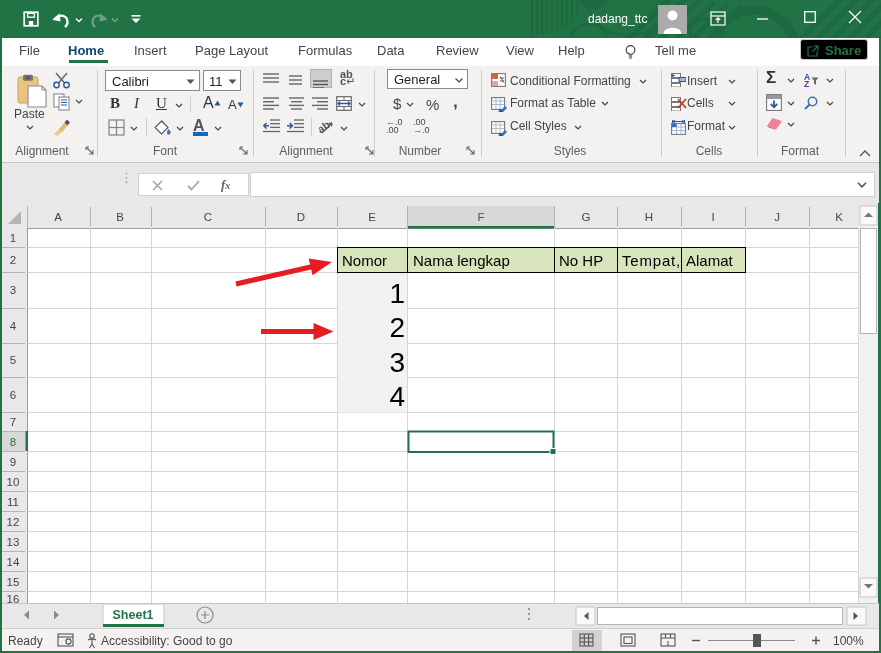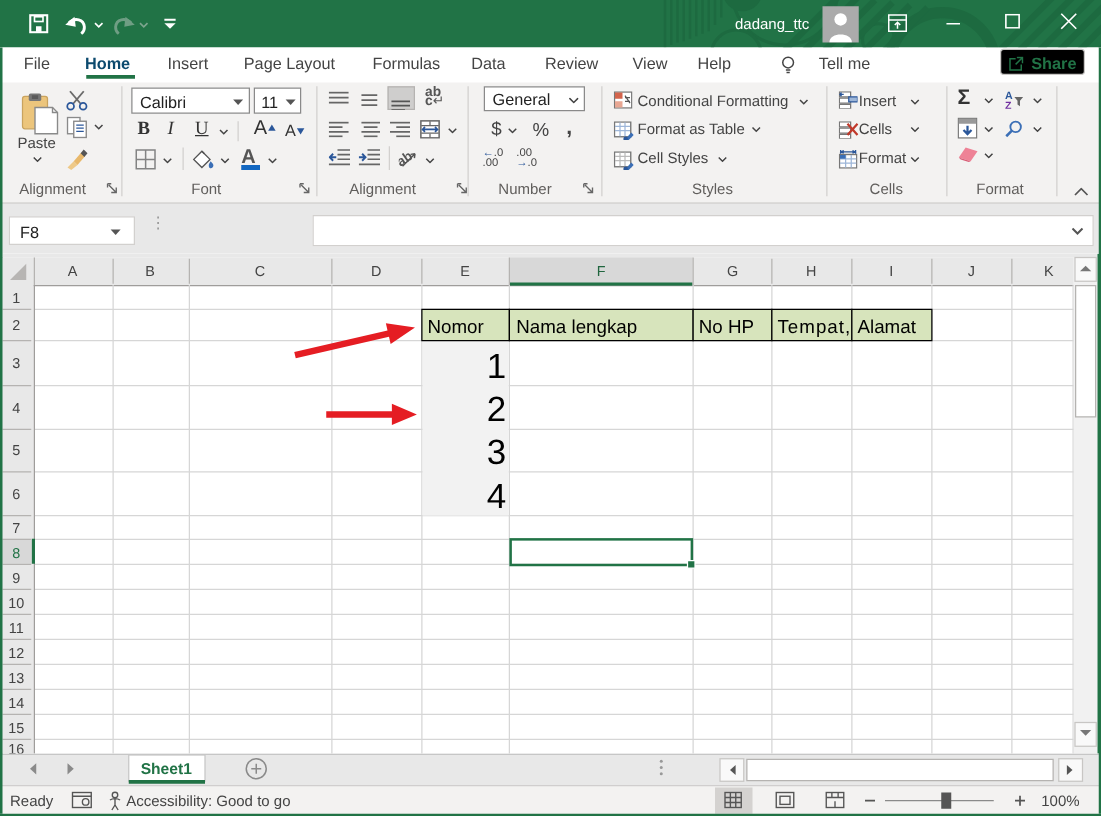--- a/index.html
+++ b/index.html
@@ -476,27 +476,30 @@
       <path d="M1 1 L4 4 L7 1" stroke="#444" stroke-width="1.2" fill="none"></path>
     </svg>
   <div class="glabel" style="left:765px;width:70px;">Format</div>
   <div class="gsep" style="left:845px;"></div>
   <svg class="abs" width="12" height="7" style="left:859px;top:84px" viewBox="0 0 12 7">
       <path d="M1 6 L6 1 L11 6" stroke="#555" stroke-width="1.4" fill="none"></path>
     </svg>
 </div>
 
 <div class="abs" id="fbar">
-  <div class="abs" style="left:7px;top:10px;width:101px;height:23px;background:#fff;border:1px solid #d2d0ce;">
-    <span style="position:absolute;left:8px;top:4px;font-size:13px;color:#222;">F8</span>
-    <svg width="9" height="6" viewBox="0 0 9 6" style="position:absolute;left:80px;top:9px;">
-        <path d="M0.5 0.5 L4.5 5 L8.5 0.5" fill="#555"></path>
+  <div class="abs" style="left:120px;top:12px;width:3px;height:18px;color:#999;font-size:13px;line-height:6px;">⋮</div>
+  <div class="abs" style="left:138px;top:10px;width:111px;height:23px;background:#fff;border:1px solid #d2d0ce;">
+    <svg width="11" height="11" viewBox="0 0 11 11" style="position:absolute;left:13px;top:6px;">
+        <path d="M1 1 L10 10 M10 1 L1 10" stroke="#a6a6a6" stroke-width="1.6" fill="none"></path>
       </svg>
+    <svg width="13" height="11" viewBox="0 0 13 11" style="position:absolute;left:48px;top:6px;">
+        <path d="M1 6 L4.5 9.5 L12 1" stroke="#a6a6a6" stroke-width="1.8" fill="none"></path>
+      </svg>
+    <span style="position:absolute;left:82px;top:3px;font-size:13px;font-style:italic;font-weight:bold;color:#666;font-family:'Liberation Serif',serif;">f<span style="font-size:10px;">x</span></span>
   </div>
-  <div class="abs" style="left:120px;top:12px;width:3px;height:18px;color:#999;font-size:13px;line-height:6px;">⋮</div>
   <div class="abs" style="left:250px;top:9px;width:625px;height:25px;background:#fff;border:1px solid #d2d0ce;">
     <svg width="10" height="6" viewBox="0 0 10 6" style="position:absolute;right:7px;top:9px;">
         <path d="M1 0.8 L5 4.8 L9 0.8" stroke="#555" stroke-width="1.6" fill="none"></path>
       </svg>
   </div>
 </div>
 
 <div class="abs" id="gridwrap">
 <svg width="881" height="400" style="font-family:'Liberation Sans',sans-serif;">
   <rect x="0" y="0" width="881" height="400" fill="#fff"></rect>

